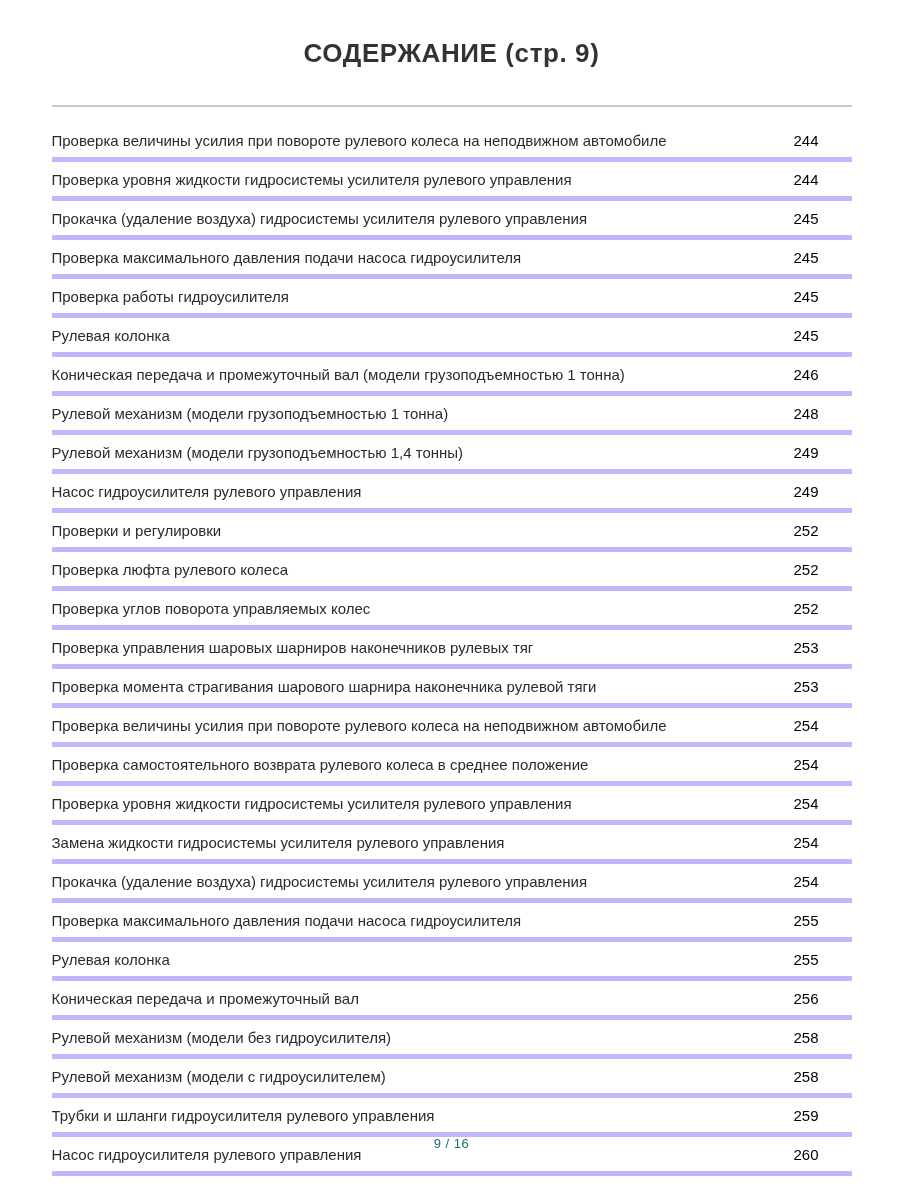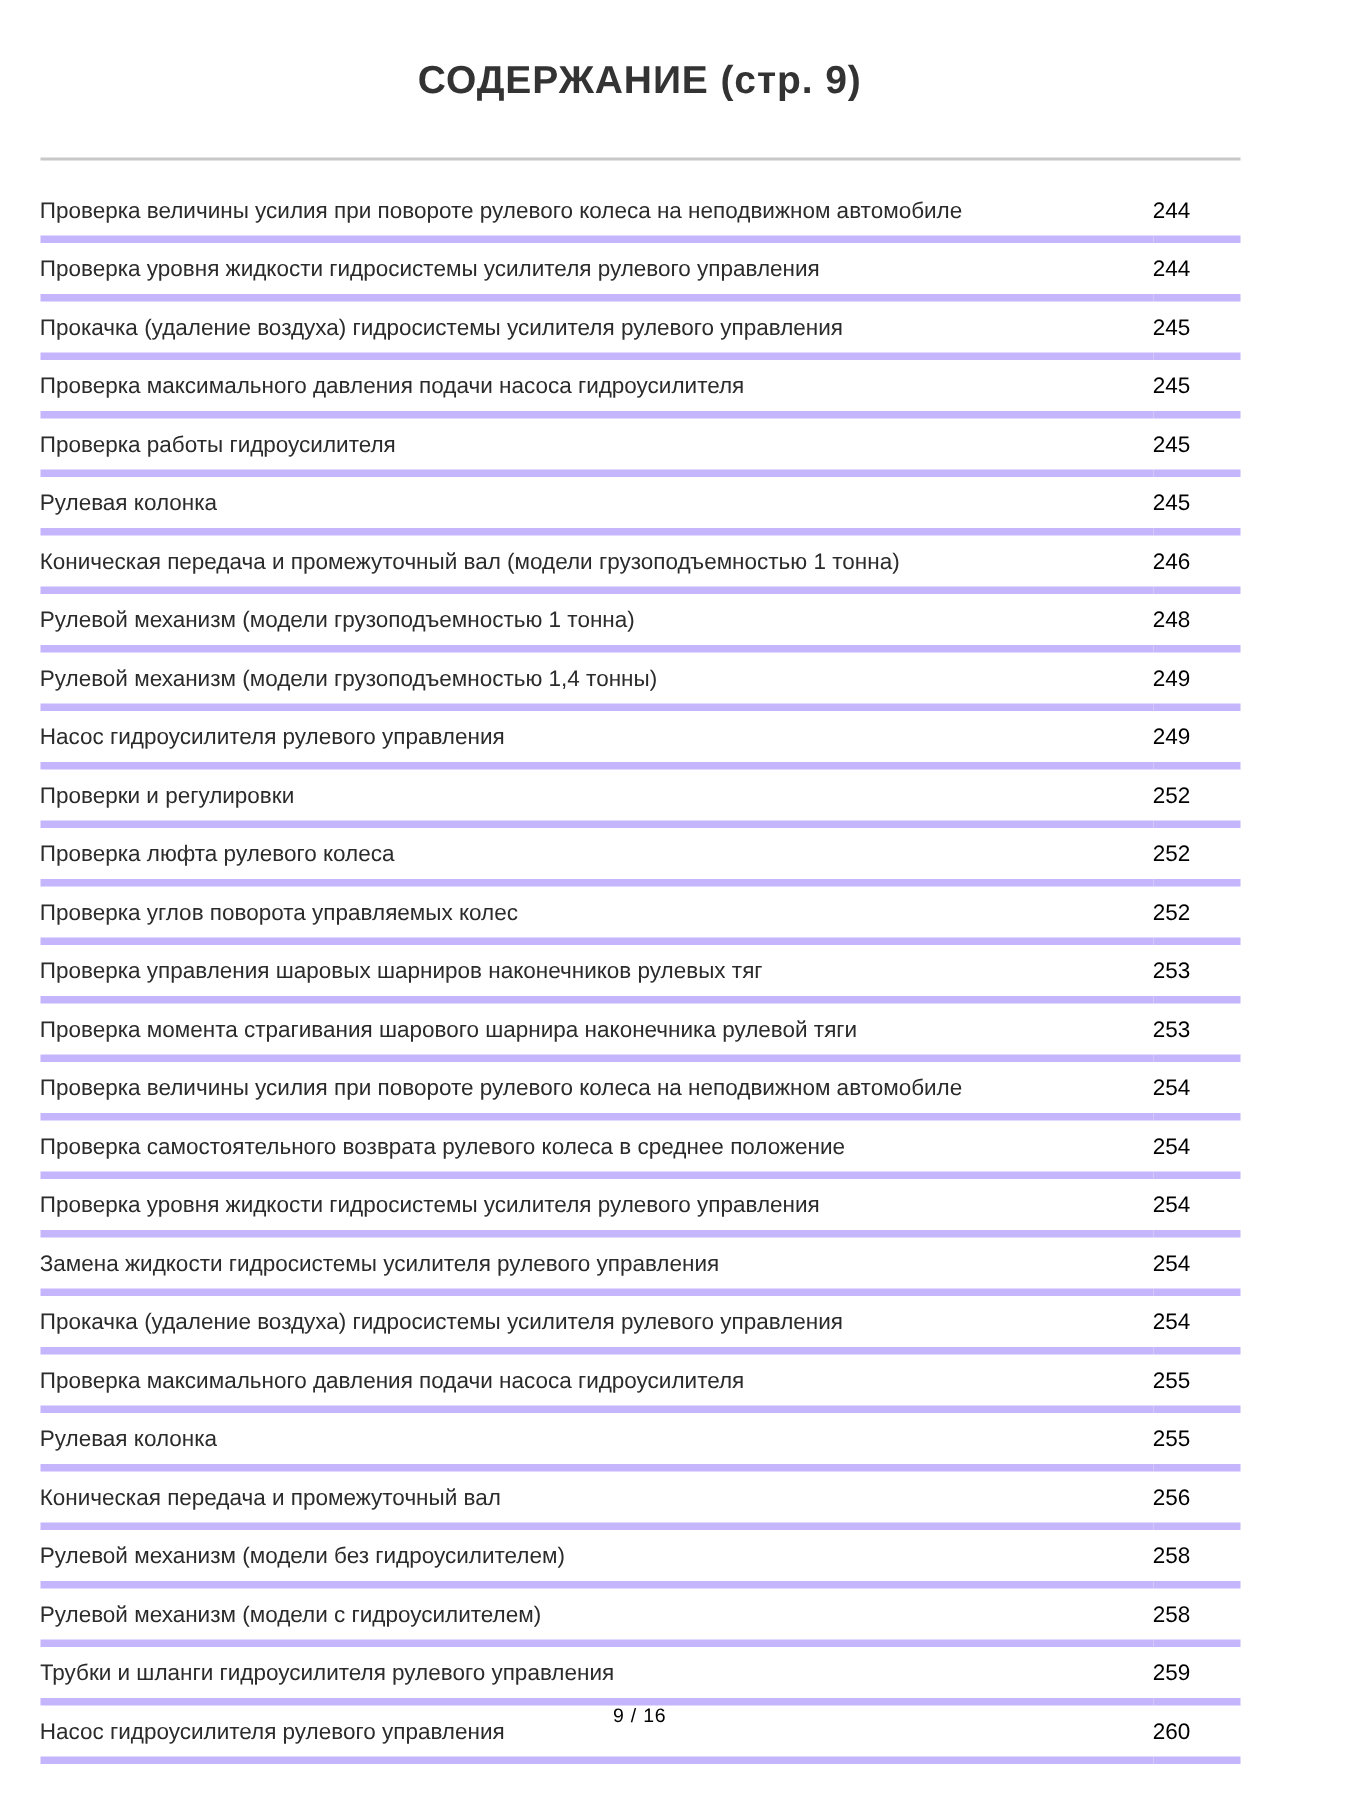--- a/index.html
+++ b/index.html
@@ -15,20 +15,21 @@
     color: #2b2b2b;
     -webkit-font-smoothing: antialiased;
     overflow: hidden;
   }
 
   .page {
     position: relative;
     width: 853px;
     height: 1200px;
     box-sizing: border-box;
+    margin-left: 25px;
   }
 
   
   .doc-title {
     margin: 0;
     padding-top: 38px;
     text-align: center;
     font-size: 26px;
     font-weight: bold;
     letter-spacing: 0.6px;
@@ -82,21 +83,21 @@
   }
 
   
   .footer {
     position: absolute;
     left: 0;
     right: 0;
     top: 1136px;
     text-align: center;
     font-size: 13px;
-    color: #000000;
+    color: #0f766e;
     letter-spacing: 0.5px;
   }
 </style>
 </head>
 <body>
 
 <div class="page">
 
   <h1 class="doc-title">СОДЕРЖАНИЕ (стр. 9)</h1>
 
@@ -190,21 +191,21 @@
         </tr>
         <tr>
           <td class="toc-entry">Рулевая колонка</td>
           <td class="toc-page">255</td>
         </tr>
         <tr>
           <td class="toc-entry">Коническая передача и промежуточный вал</td>
           <td class="toc-page">256</td>
         </tr>
         <tr>
-          <td class="toc-entry">Рулевой механизм (модели без гидроусилителем)</td>
+          <td class="toc-entry">Рулевой механизм (модели без гидроусилителя)</td>
           <td class="toc-page">258</td>
         </tr>
         <tr>
           <td class="toc-entry">Рулевой механизм (модели с гидроусилителем)</td>
           <td class="toc-page">258</td>
         </tr>
         <tr>
           <td class="toc-entry">Трубки и шланги гидроусилителя рулевого управления</td>
           <td class="toc-page">259</td>
         </tr>

